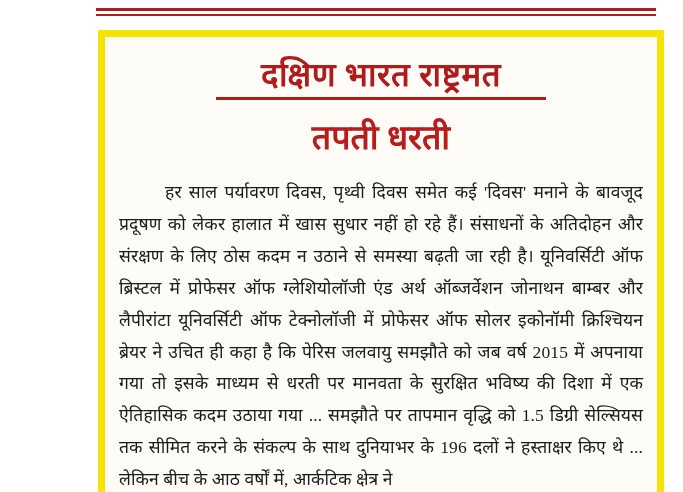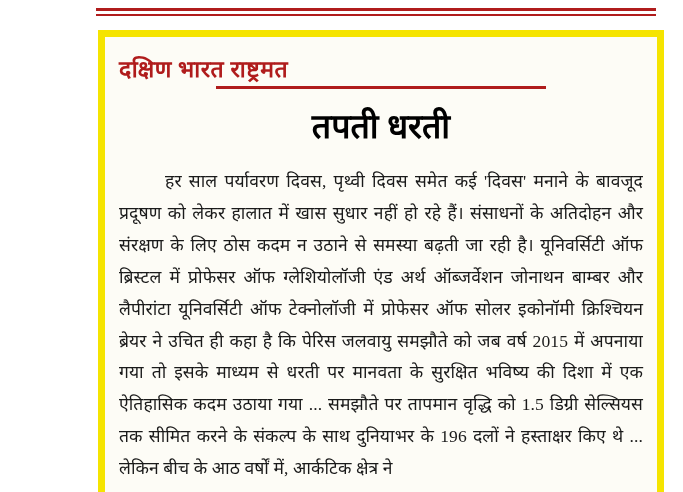--- a/index.html
+++ b/index.html
@@ -54,38 +54,39 @@
   }
   .inner {
     position: relative;
     width: 100%;
     height: 100%;
     background: #fdfcf6;
     padding: 6px 14px 0 14px;
     box-sizing: border-box;
   }
   .masthead {
+    text-align: center;
     color: #b01c1c;
     font-family: "Liberation Serif", serif;
     font-weight: bold;
-    font-size: 23px;
+    font-size: 33px;
     letter-spacing: 0.5px;
     line-height: 1.1;
     margin-top: 14px;
     white-space: nowrap;
   }
   .masthead-underline {
     width: 330px;
     height: 3px;
     background: #b01c1c;
     margin: 4px auto 0 auto;
   }
   .headline {
     text-align: center;
-    color: #000000;
+    color: #b91c1c;
     font-family: "Liberation Serif", serif;
     font-weight: bold;
     font-size: 34px;
     line-height: 1.15;
     margin-top: 18px;
   }
   .article {
     margin-top: 20px;
     color: #1a1a1a;
     font-family: "Liberation Serif", serif;

